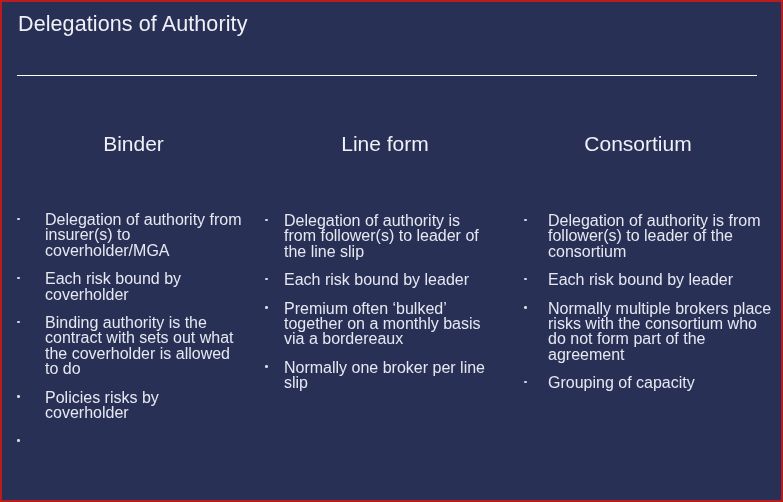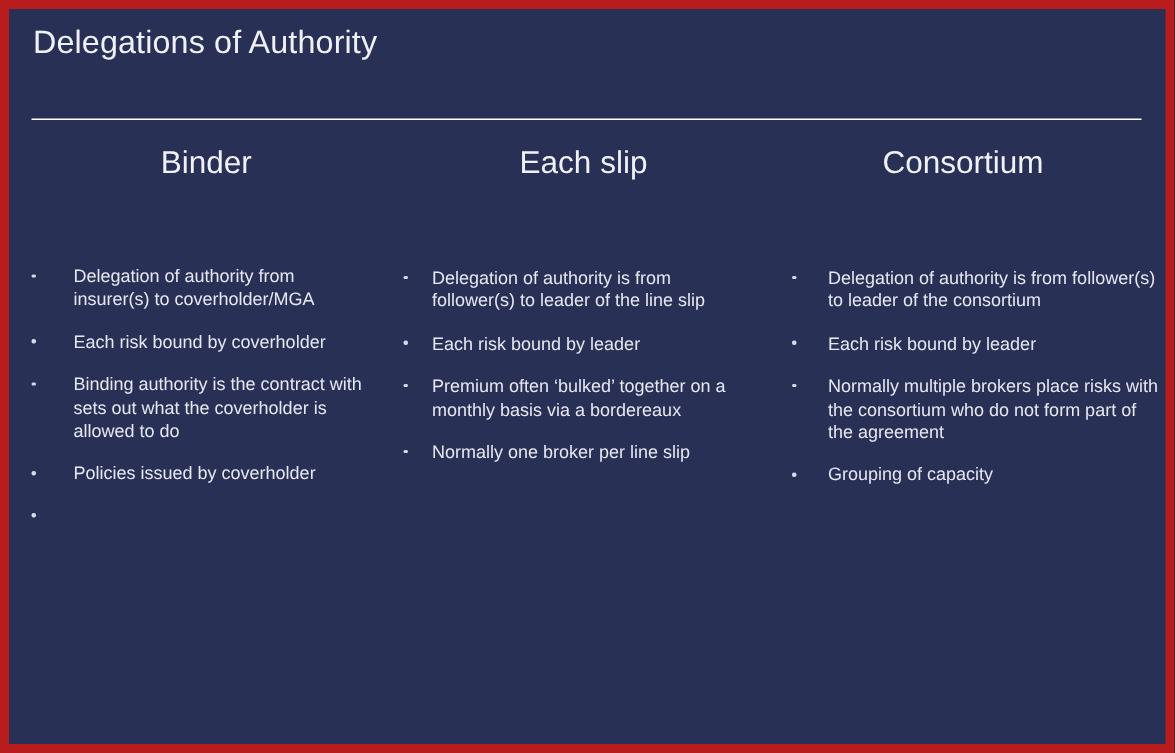--- a/index.html
+++ b/index.html
@@ -10,21 +10,21 @@
   }
   body {
     font-family: "Liberation Sans", sans-serif;
   }
   .slide {
     position: relative;
     width: 783px;
     height: 502px;
     background: #293055;
     box-sizing: border-box;
-    border: 6px solid #b91c1c;
+    border: 2px solid #b91c1c;
     overflow: hidden;
   }
   .slide-title {
     position: absolute;
     left: 16px;
     top: 10px;
     font-size: 21.5px;
     font-weight: 400;
     color: #f0f1f7;
     letter-spacing: 0.1px;
@@ -41,20 +41,21 @@
   .columns {
     position: absolute;
     left: 0;
     top: 88px;
     width: 783px;
     display: flex;
     flex-direction: row;
   }
   .column {
     box-sizing: border-box;
+    margin-top: 39px;
   }
   .col-1 { width: 255px; padding-left: 10px; }
   .col-2 { width: 252px; padding-left: 4px; }
   .col-3 { width: 276px; padding-left: 8px; }
 
   .col-heading {
     font-size: 21px;
     font-weight: 400;
     color: #f0f1f7;
     text-align: center;
@@ -72,21 +73,21 @@
     list-style: none;
     margin: 0;
     padding: 0;
     margin-top: 53px;
   }
   .col-2 .bullets { margin-top: 54px; }
   .col-3 .bullets { margin-top: 54px; }
 
   .bullet {
     position: relative;
-    font-size: 12px;
+    font-size: 16px;
     line-height: 15.4px;
     color: #e6e8f1;
     margin-bottom: 13px;
   }
   .col-1 .bullet { padding-left: 33px; padding-right: 12px; }
   .col-2 .bullet { padding-left: 23px; padding-right: 20px; }
   .col-3 .bullet { padding-left: 31px; padding-right: 12px; }
 
   .bullet .dot {
     position: absolute;
@@ -123,30 +124,30 @@
         <li class="bullet">
           <span class="dot"></span>
           <span class="txt">Each risk bound by coverholder</span>
         </li>
         <li class="bullet">
           <span class="dot"></span>
           <span class="txt">Binding authority is the contract with sets out what the coverholder is allowed to do</span>
         </li>
         <li class="bullet">
           <span class="dot"></span>
-          <span class="txt">Policies issued by coverholder</span>
+          <span class="txt">Policies risks by coverholder</span>
         </li>
         <li class="bullet">
           <span class="dot"></span>
         </li>
       </ul>
     </div>
 
     <div class="column col-2">
-      <div class="col-heading">Each slip</div>
+      <div class="col-heading">Line form</div>
       <ul class="bullets">
         <li class="bullet">
           <span class="dot"></span>
           <span class="txt">Delegation of authority is from follower(s) to leader of the line slip</span>
         </li>
         <li class="bullet">
           <span class="dot"></span>
           <span class="txt">Each risk bound by leader</span>
         </li>
         <li class="bullet">

